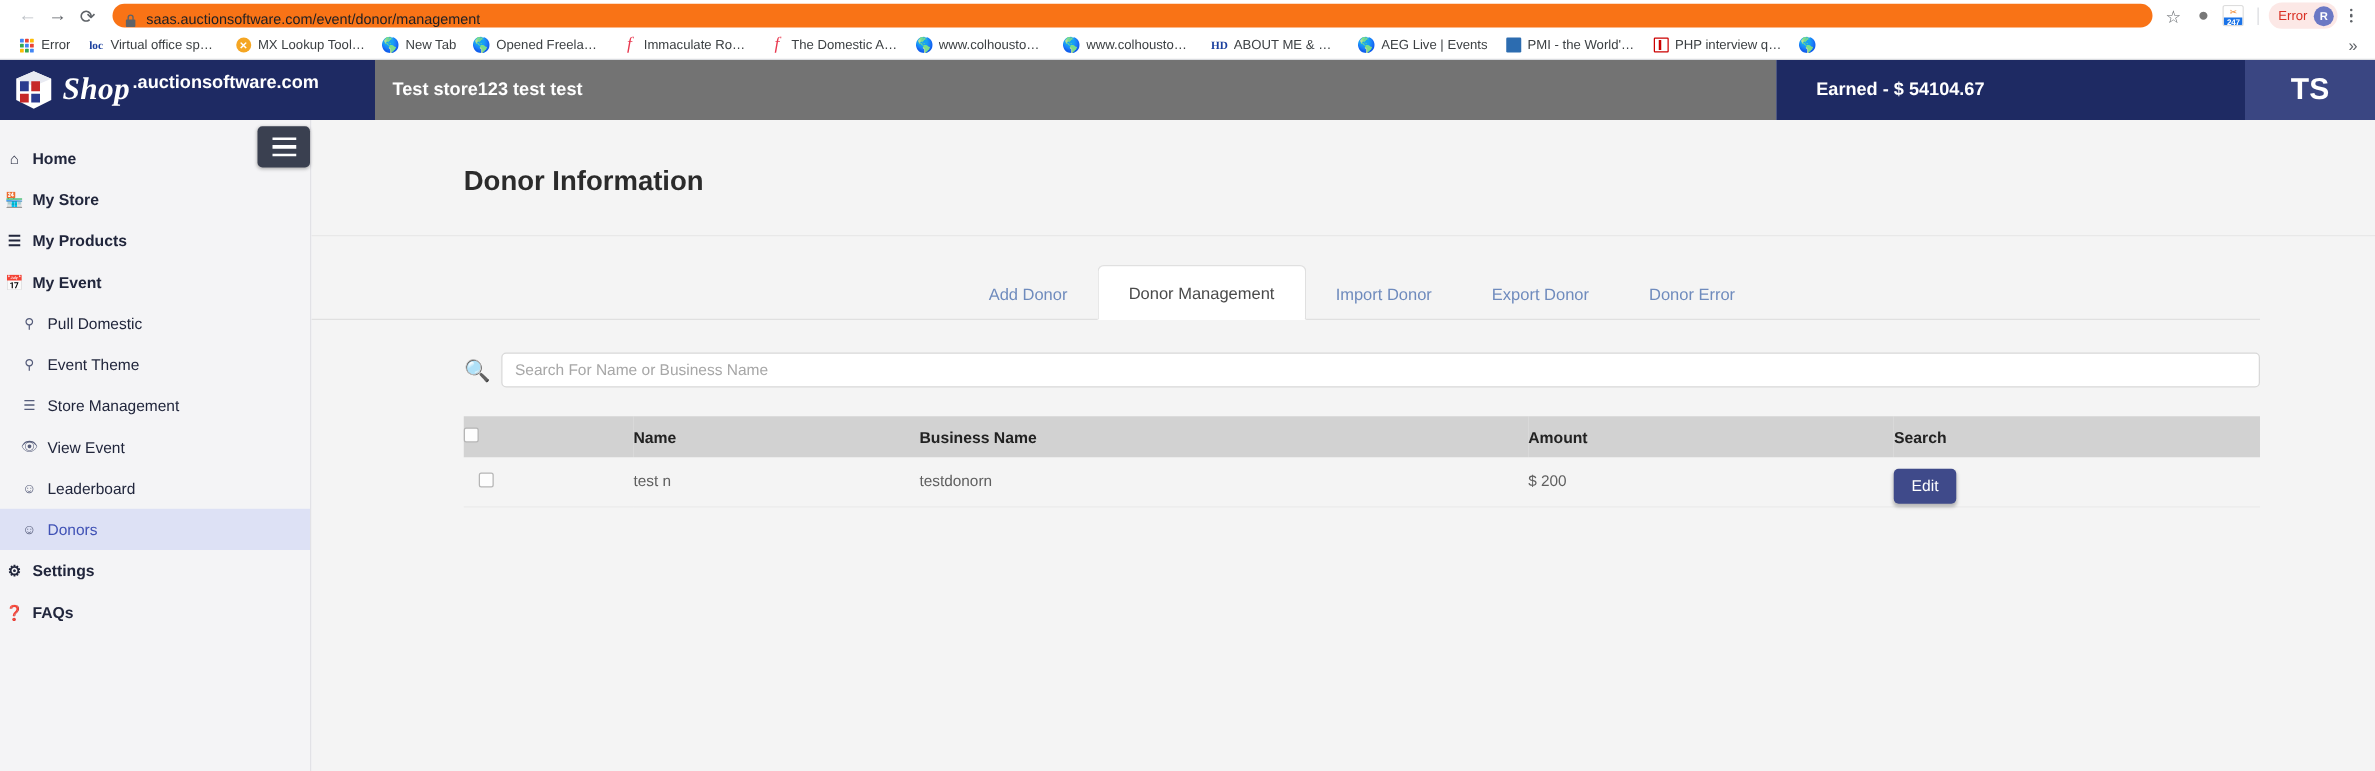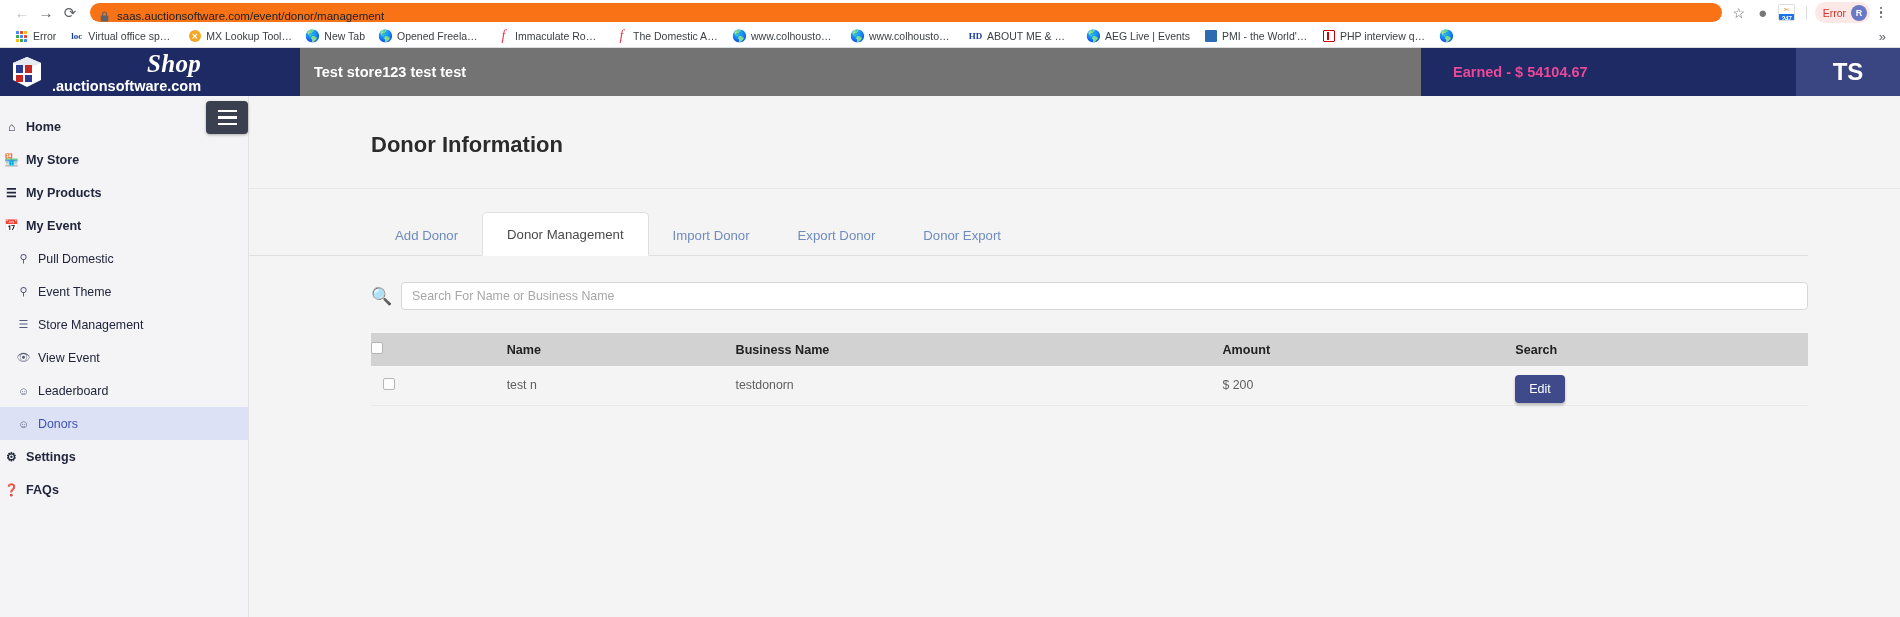--- a/index.html
+++ b/index.html
@@ -125,41 +125,41 @@
   .app-header { height: 48px; display: flex; width: 100%; }
   .hdr-logo {
     width: 300px; background: #1e2a63;
     display: flex; align-items: center;
     padding-left: 12px; gap: 8px;
   }
   .logo-mark {
     width: 30px; height: 32px; position: relative; flex:0 0 auto;
   }
   .logo-mark svg { display:block; }
-  .logo-text { display:flex; align-items:flex-end; color:#fff;flex-direction:column; }
+  .logo-text { display:flex; align-items:flex-start; color:#fff; }
   .logo-shop {
     font-family: "Liberation Serif", serif;
     font-style: italic; font-weight: bold;
     font-size: 25px; letter-spacing: 0.3px;
   }
   .logo-dom { font-size: 14.5px; font-weight: bold; margin-left: 2px; }
 
   .hdr-store {
     flex: 1 1 auto;
     background: #737373;
     display: flex; align-items: center;
     padding-left: 14px;
     color: #fff; font-size: 14.5px; font-weight: bold;
   }
   .hdr-earned {
     width: 375px;
     background: #1e2a63;
     display: flex; align-items: center;
     padding-left: 32px;
-    color: #ec4899; font-size: 14.5px; font-weight: bold;
+    color: #ffffff; font-size: 14.5px; font-weight: bold;
   }
   .hdr-user {
     width: 104px;
     background: #3a4682;
     display: flex; align-items: center; justify-content: center;
     color: #fff; font-size: 24px; font-weight: bold; text-align: center;
   }
 
   .app-body { flex: 1 1 auto; display: flex; min-height: 0; }
 
@@ -215,20 +215,21 @@
   .title-rule {
     margin: 30px 0 0 0;
     border-bottom: 1px solid #e8e8e8;
   }
   .tabs {
     display: flex; align-items: flex-end;
     padding-left: 122px;
     margin-top: 22px;
     border-bottom: 1px solid #e0e0e0;
     margin-right: 92px;
+    justify-content: center;
   }
   .tab {
     font-size: 13.2px;
     color: #6f8bbd;
     padding: 14px 24px 13px 24px;
     position: relative;
     top: 1px;
     white-space: nowrap;
   }
   .tab.active {
@@ -539,21 +540,21 @@
     <main class="main">
 
       <h1 class="page-title">Donor Information</h1>
       <div class="title-rule"></div>
 
       <div class="tabs">
         <div class="tab">Add Donor</div>
         <div class="tab active">Donor Management</div>
         <div class="tab">Import Donor</div>
         <div class="tab">Export Donor</div>
-        <div class="tab">Donor Export</div>
+        <div class="tab">Donor Error</div>
       </div>
 
       <div class="search-wrap">
         <span class="search-ico">🔍</span>
         <input class="search-input" type="text" placeholder="Search For Name or Business Name" style="">
       </div>
 
       <table class="donors">
         <thead>
           <tr>

